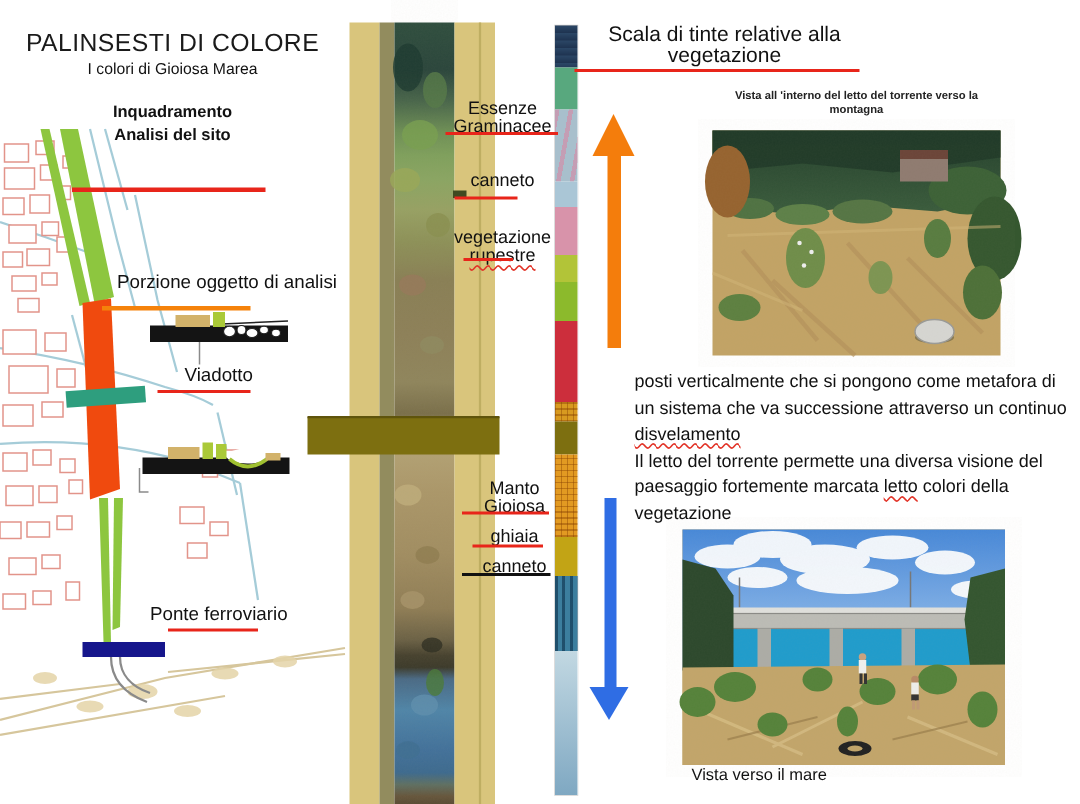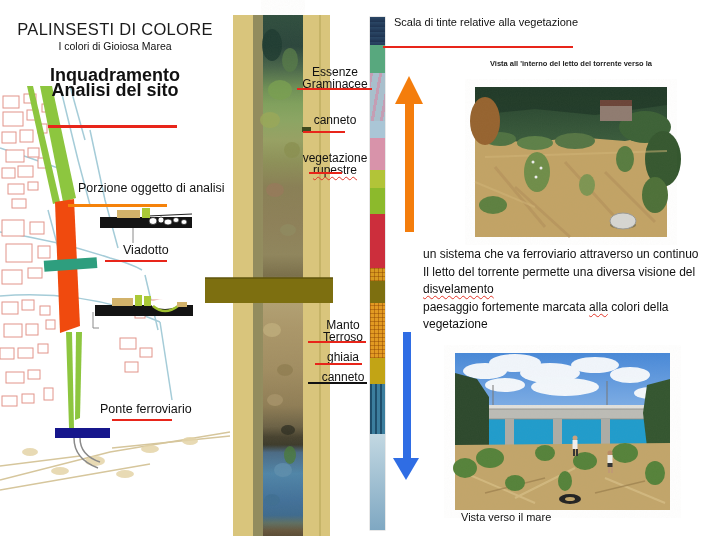--- a/index.html
+++ b/index.html
@@ -2,24 +2,24 @@
 <html style="--c-red: #e8251a; --c-orange: #f5820a; --c-arrow-orange: #f47d0c; --c-arrow-blue: #2f6de4; --c-teal: #2e9e7e; --c-navy: #16168c; --c-green: #8dc63f; --c-band-orange: #f04a0e; --c-tan: #d9c57c; --c-brown: #7d6f10;"><head>
 <meta charset="utf-8">
 <style>
   html,body{margin:0;padding:0;background:#fff;}
   .canvas{position:relative;width:720px;height:536px;background:#ffffff;overflow:hidden;
           font-family:"Liberation Sans","DejaVu Sans",sans-serif;color:#111;}
   .abs{position:absolute;}
   .ctr{text-align:center;}
   .title{font-size:16.5px;letter-spacing:.3px;color:#1a1a1a;}
   .subtitle{font-size:10.5px;margin-top:1px;}
-  .heading{font-size:18px;font-weight:bold;line-height:14.5px;}
+  .heading{font-size:11px;font-weight:bold;line-height:14.5px;}
   .maplabel{font-size:12.5px;white-space:pre;}
   .striplabel{font-size:12px;line-height:12px;}
-  .scalacap{font-size:11px;line-height:13.5px;text-align:right;}
+  .scalacap{font-size:14px;line-height:13.5px;}
   .tinycap{font-size:7.5px;line-height:9px;color:#222;font-weight:bold;}
   .pline{font-size:12px;line-height:17.5px;white-space:pre;}
   .botcap{font-size:11px;}
   .rl{position:absolute;height:2px;background:var(--c-red,#e8251a);}
   .rl3{position:absolute;height:3px;background:var(--c-red,#e8251a);}
   .ol{position:absolute;height:3px;background:var(--c-orange,#f5820a);}
   .bkl{position:absolute;height:2px;background:#111;}
   .sq{text-decoration-line:underline;text-decoration-style:wavy;
       text-decoration-color:#e23327;text-decoration-thickness:1px;text-underline-offset:2px;}
   .scale{position:absolute;left:370px;top:17px;width:15px;display:flex;flex-direction:column;
@@ -394,37 +394,39 @@
   <div class="rl" style="left:303px;top:131px;width:42px"></div>
 
   <div class="abs ctr striplabel" style="left:300px;top:152px;width:70px">
     <div>vegetazione</div>
     <div class="sq">rupestre</div>
   </div>
   <div class="rl" style="left:309px;top:172px;width:33px"></div>
 
   <div class="abs ctr striplabel" style="left:312px;top:319px;width:62px">
     <div>Manto</div>
-    <div>Terroso</div>
+    <div>Gioiosa</div>
   </div>
   <div class="rl" style="left:308px;top:341px;width:58px"></div>
 
   <div class="abs ctr striplabel" style="left:312px;top:351px;width:62px">ghiaia</div>
   <div class="rl" style="left:315px;top:363px;width:47px"></div>
 
   <div class="abs ctr striplabel" style="left:312px;top:371px;width:62px">canneto</div>
   <div class="bkl" style="left:308px;top:382px;width:59px"></div>
 
   <div class="abs ctr tinycap" style="left:475px;top:59px;width:192px">
     <div>Vista all 'interno del letto del torrente verso la</div>
+    <div>montagna</div>
   </div>
 
   <div class="abs" style="left:423px;top:246px">
-    <div class="pline">un sistema che va ferroviario attraverso un continuo</div>
+    <div class="pline">posti verticalmente che si pongono come metafora di</div>
+    <div class="pline">un sistema che va successione attraverso un continuo</div>
+    <div class="pline"><span class="sq">disvelamento</span></div>
     <div class="pline">Il letto del torrente permette una diversa visione del</div>
-    <div class="pline"><span class="sq">disvelamento</span></div>
-    <div class="pline"><span>paesaggio fortemente marcata </span><span class="sq">alla</span><span> colori della</span></div>
+    <div class="pline"><span>paesaggio fortemente marcata </span><span class="sq">letto</span><span> colori della</span></div>
     <div class="pline">vegetazione</div>
   </div>
 
   <div class="abs botcap" style="left:461px;top:511px">Vista verso il mare</div>
 
 </div>
 
 </body></html>

